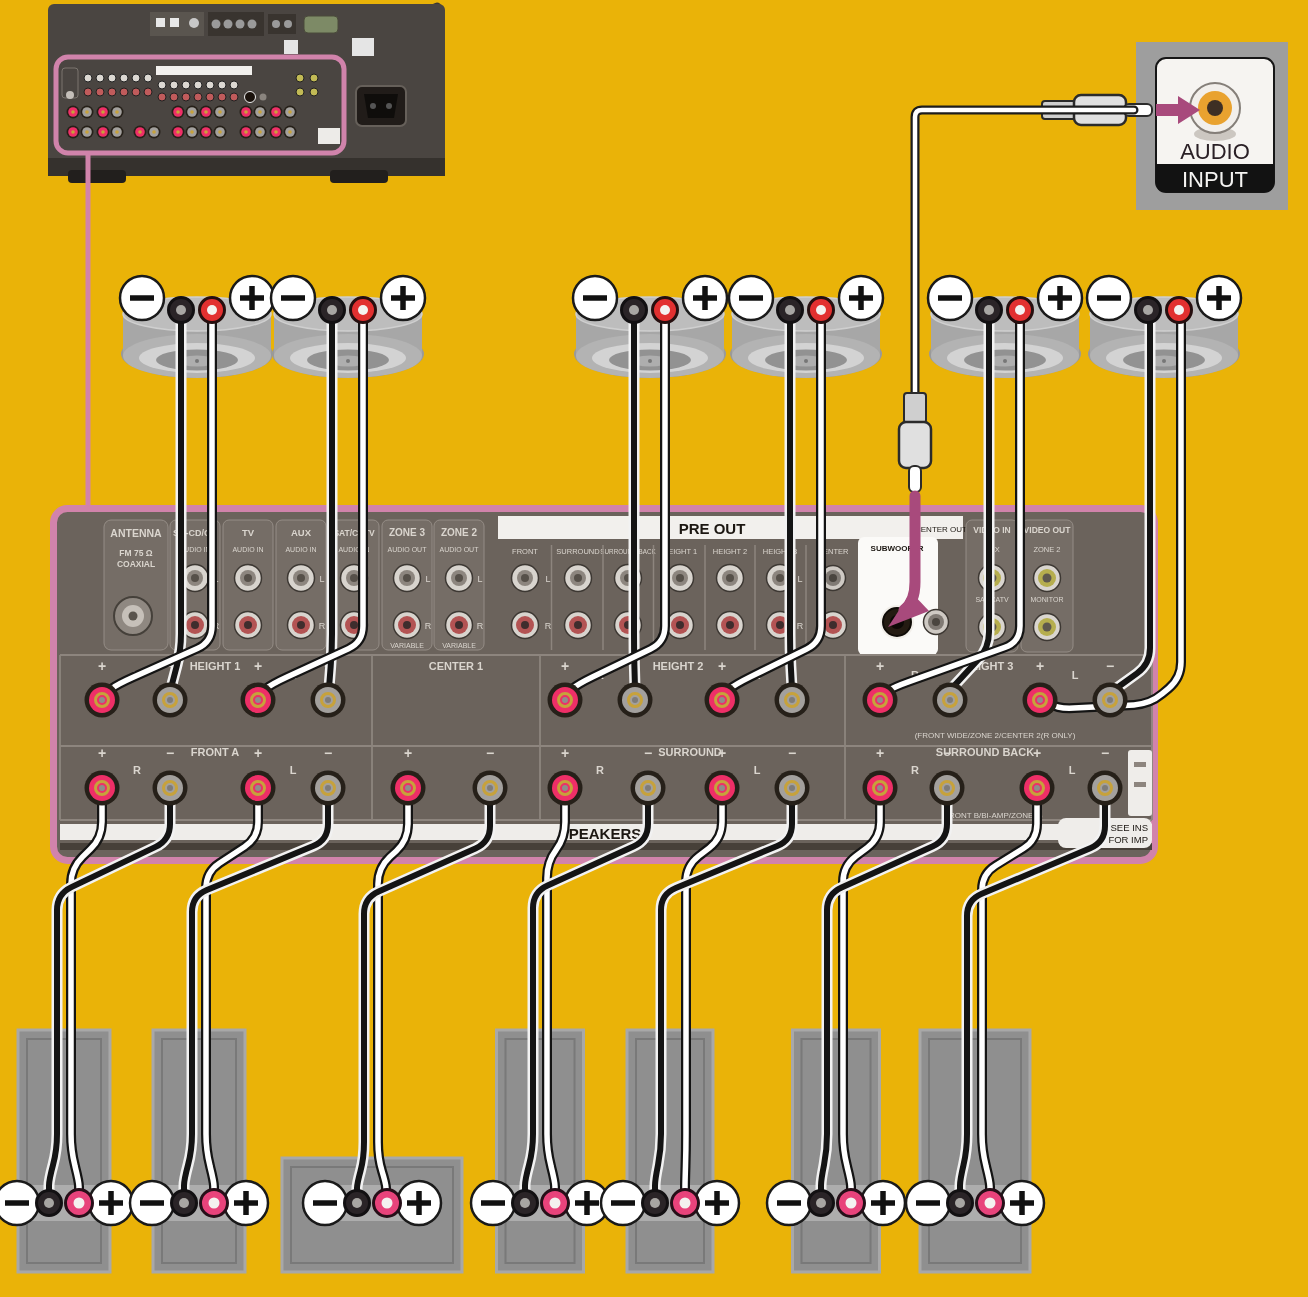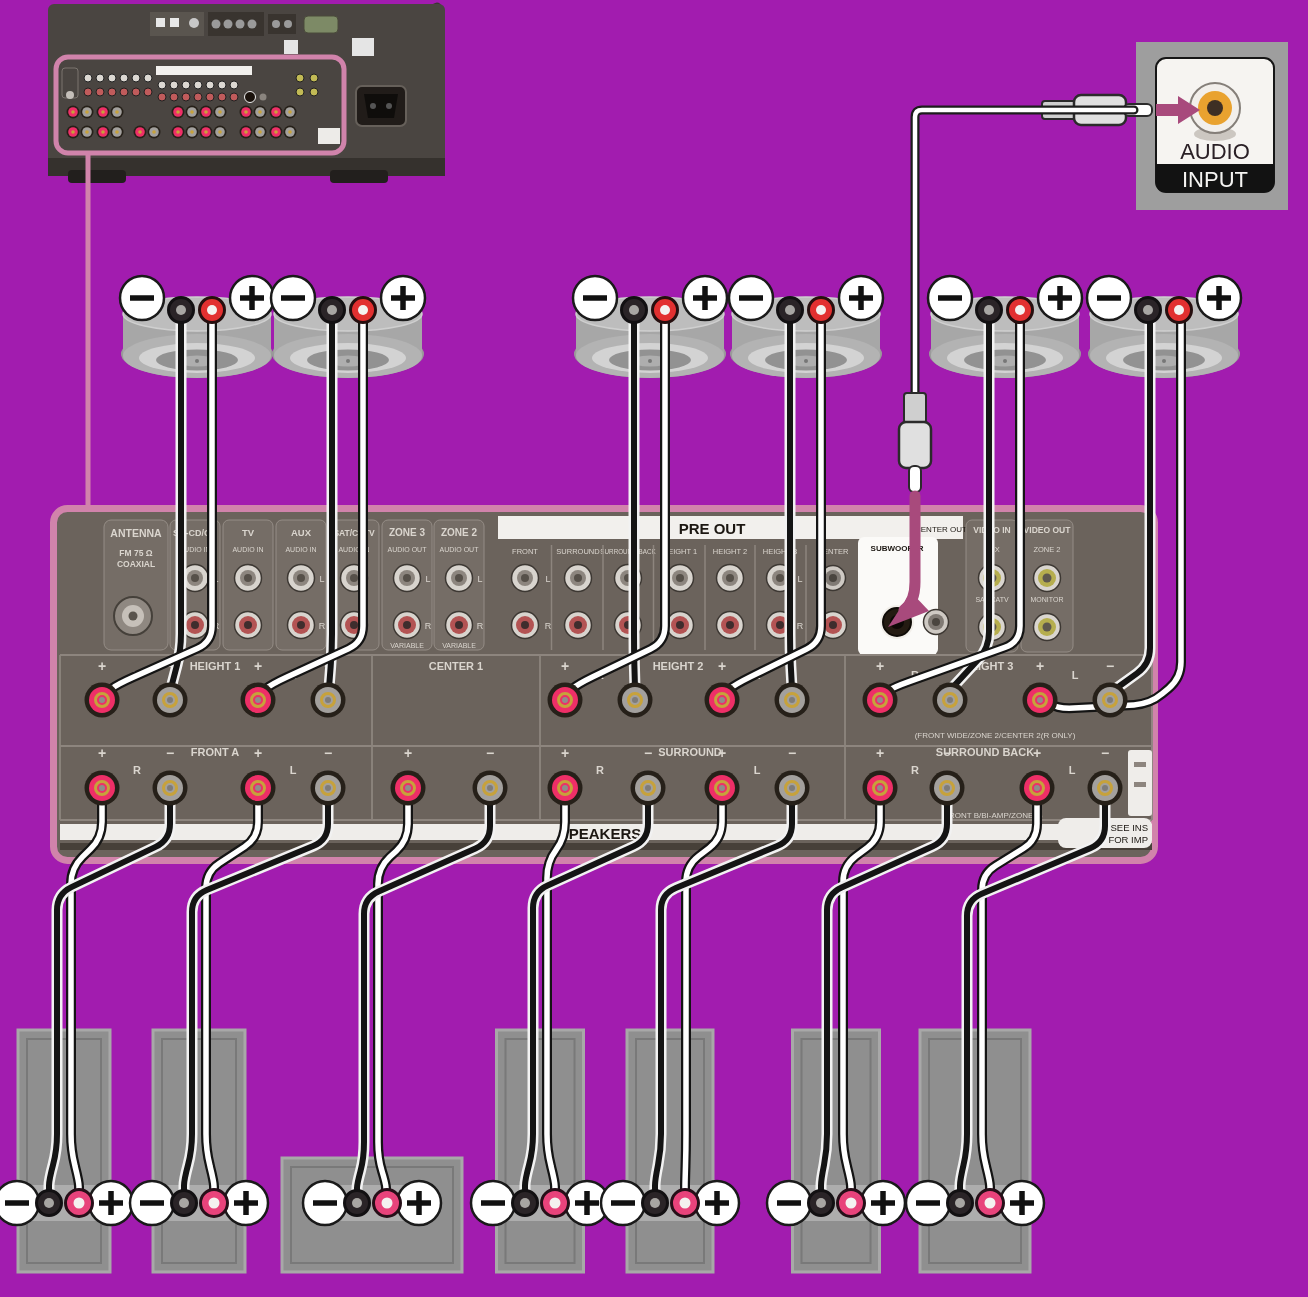--- a/index.html
+++ b/index.html
@@ -1,16 +1,16 @@
 <!DOCTYPE html>
 <html><head>
 <meta charset="utf-8">
 <style>
   html,body{margin:0;padding:0;background:#000;}
-  .stage{width:1308px;height:1297px;background:#a21caf;position:relative;overflow:hidden;}
+  .stage{width:1308px;height:1297px;background:#eab308;position:relative;overflow:hidden;}
   svg text{font-family:"Liberation Sans","DejaVu Sans",sans-serif;text-anchor:middle;}
   .tl{fill:#DAD5CE;} .td{fill:#1C1712;} .tw{fill:#F5F4F2;} .tp{fill:#2A2026;}
   .ta-e{text-anchor:end;}
 </style>
 </head>
 <body>
 
 <div class="stage">
 <svg width="1308" height="1297" viewBox="0 0 1308 1297">
 <defs>

